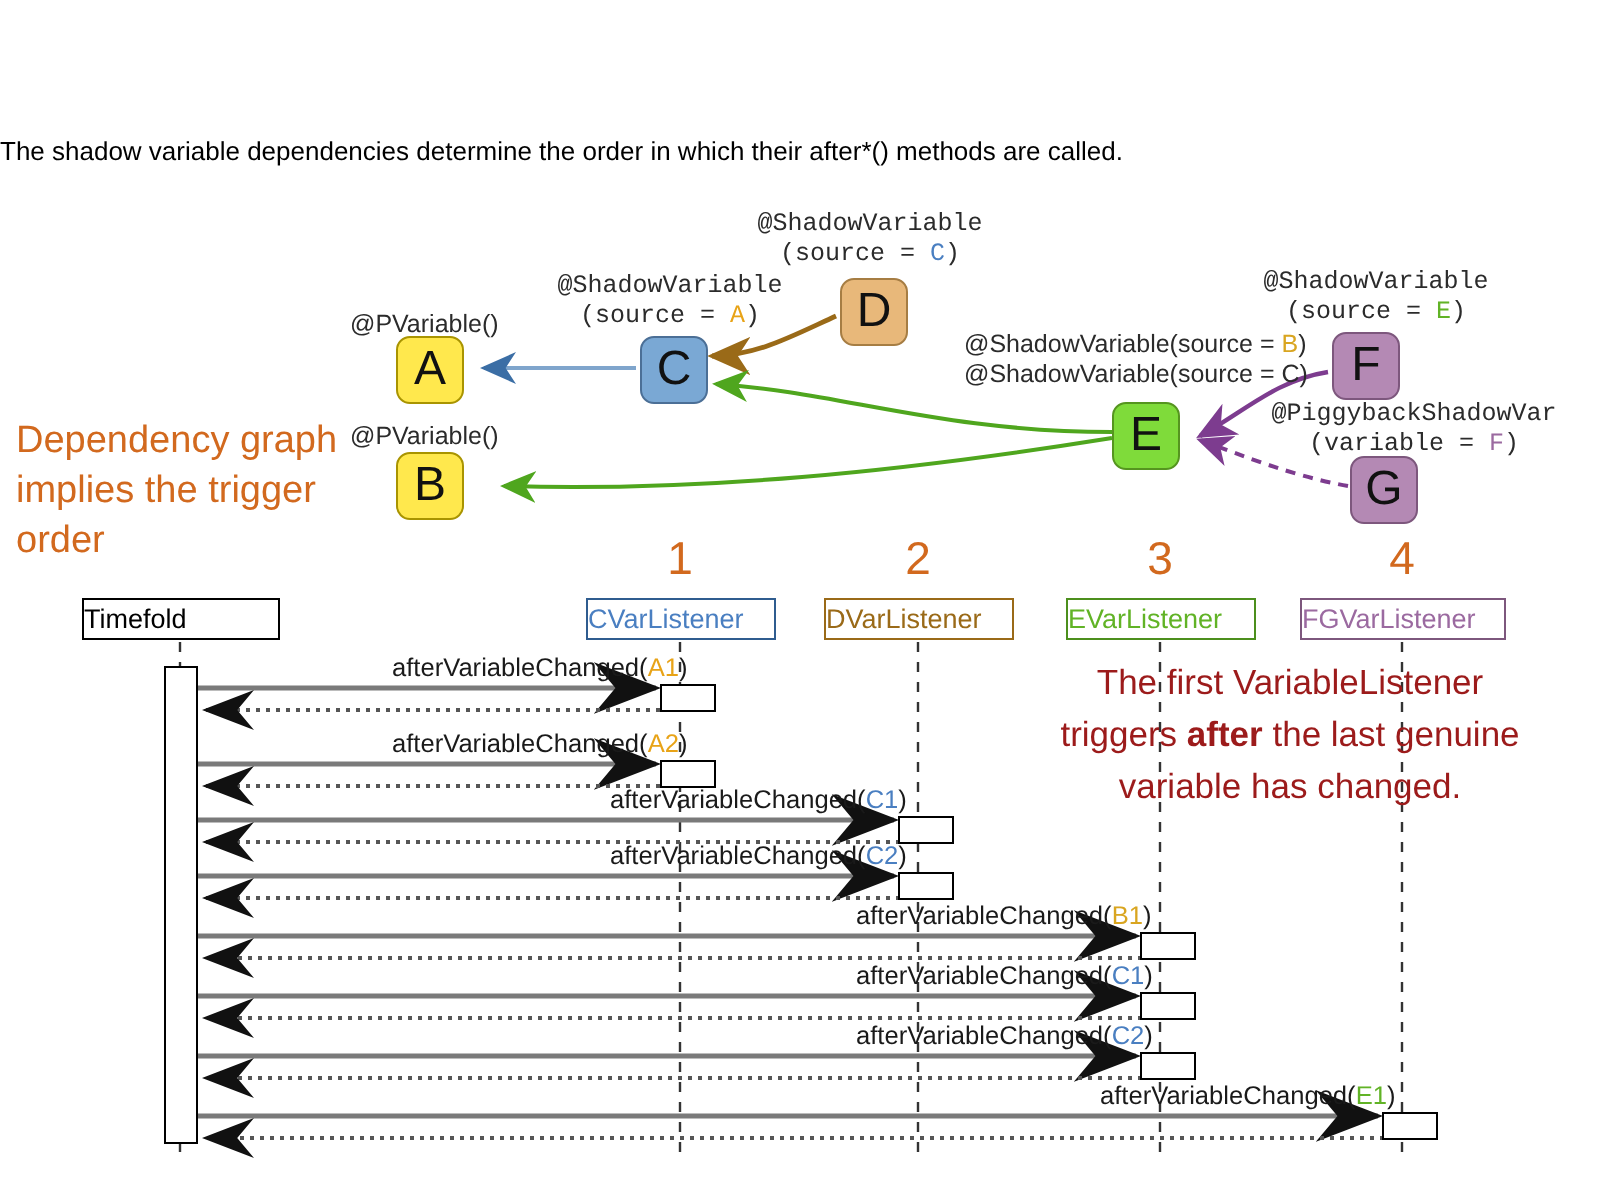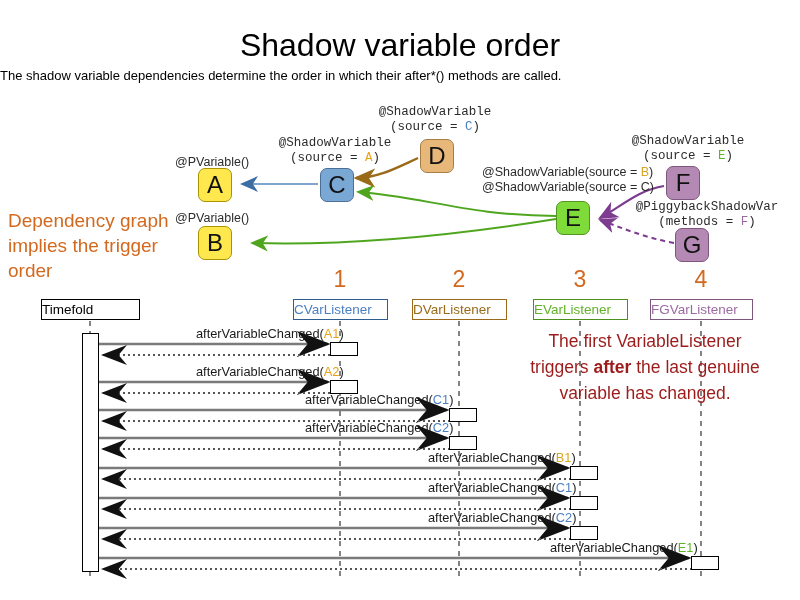--- a/index.html
+++ b/index.html
@@ -132,21 +132,20 @@
     color: #1a1a1a;
     z-index: 5;
     margin-left: 28px;
   }
 </style>
 </head>
 <body>
 
 <div id="stage">
 
-  <div class="abs" id="page-title">Shadow variable order</div>
   <div class="abs" id="page-subtitle">The shadow variable dependencies determine the order in which their after*() methods are called.</div>
 
   <svg class="abs" style="left:0;top:0;width:800px;height:300px;">
     <defs>
       <marker id="ar-blue" markerWidth="9" markerHeight="9" refX="8" refY="4.5" orient="auto">
         <path d="M0,0.5 L9,4.5 L0,8.5 L2.6,4.5 Z" fill="#3b6ea5"></path>
       </marker>
       <marker id="ar-brown" markerWidth="9" markerHeight="9" refX="8" refY="4.5" orient="auto">
         <path d="M0,0.5 L9,4.5 L0,8.5 L2.6,4.5 Z" fill="#9a6a18"></path>
       </marker>
@@ -194,21 +193,21 @@
     <div>@ShadowVariable(source = C)</div>
   </div>
 
   <div class="abs ann center" style="left:612px; top:134px; width:152px;">
     <div>@ShadowVariable</div>
     <div><span>(source = </span><span class="c-E">E</span><span>)</span></div>
   </div>
 
   <div class="abs ann center" style="left:632px; top:200px; width:150px;">
     <div>@PiggybackShadowVar</div>
-    <div><span>(methods = </span><span class="c-F">F</span><span>)</span></div>
+    <div><span>(variable = </span><span class="c-F">F</span><span>)</span></div>
   </div>
 
   <div class="abs gnode gnode-yellow" style="left:198px; top:168px;">A</div>
   <div class="abs gnode gnode-yellow" style="left:198px; top:226px;">B</div>
   <div class="abs gnode gnode-blue" style="left:320px; top:168px;">C</div>
   <div class="abs gnode gnode-tan" style="left:420px; top:139px;">D</div>
   <div class="abs gnode gnode-green" style="left:556px; top:201px;">E</div>
   <div class="abs gnode gnode-purple" style="left:666px; top:166px;">F</div>
   <div class="abs gnode gnode-purple" style="left:675px; top:228px;">G</div>
 

